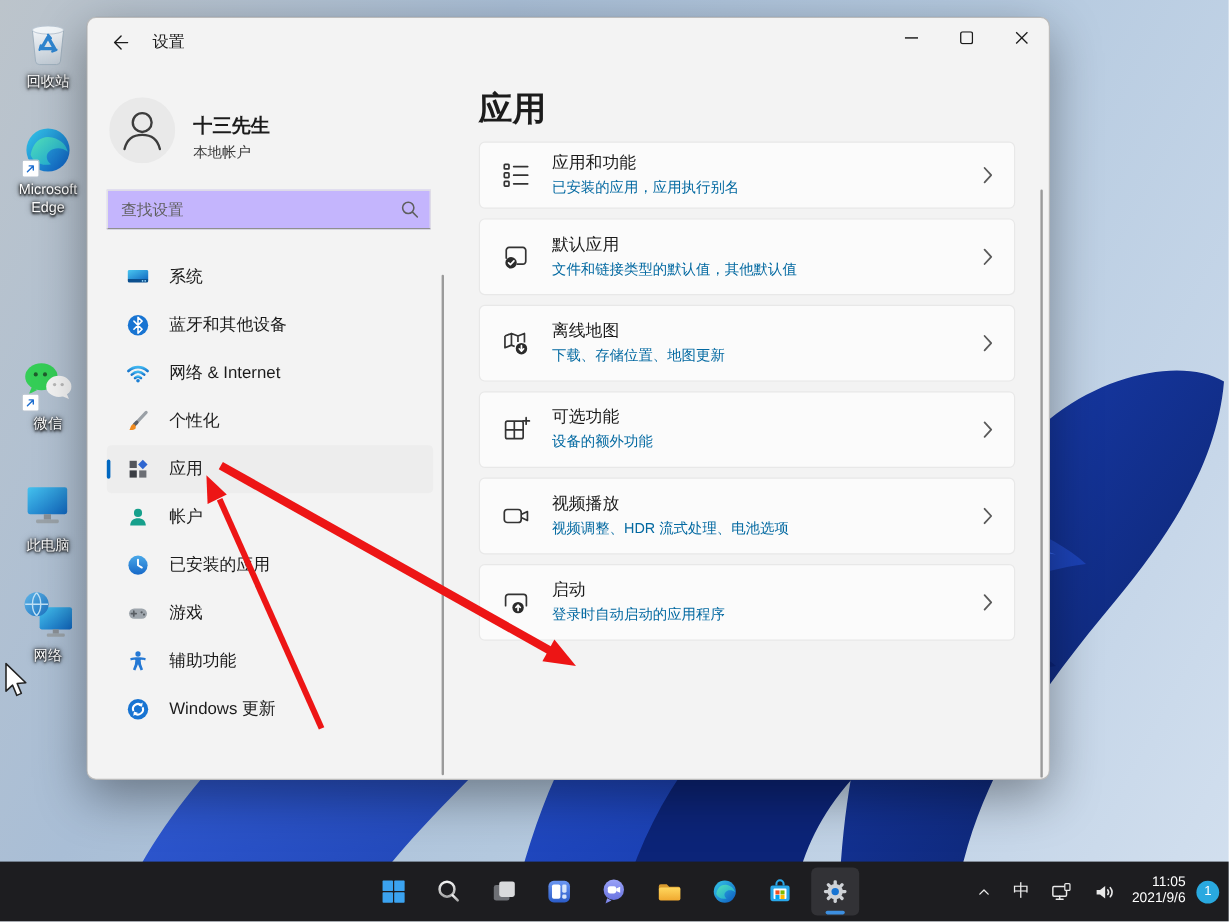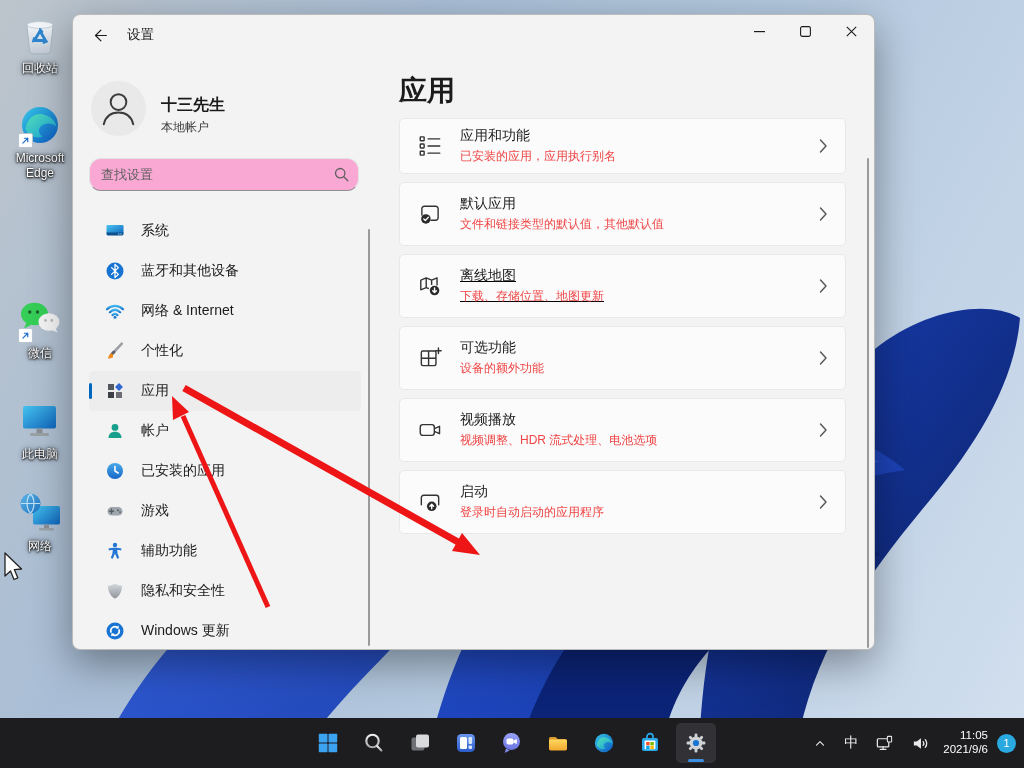--- a/index.html
+++ b/index.html
@@ -31,22 +31,22 @@
   #win-title{font-size:13.5px;color:#1b1b1b;margin-left:10px;}
   #win-controls{position:absolute;right:0;top:0;height:32px;display:flex;}
   .wc-btn{width:46px;height:32px;display:flex;align-items:center;justify-content:center;cursor:pointer;}
 
   #user-block{left:18px;top:61px;width:270px;height:60px;display:flex;align-items:flex-end;}
   #avatar{width:55px;height:55px;flex:0 0 55px;}
   #user-texts{margin-left:15px;}
   #user-name{font-size:16px;color:#1b1b1b;font-weight:700;}
   #user-type{font-size:12px;color:#3a3a3a;margin-top:3px;}
 
-  #search-box{left:16px;top:143px;width:268px;height:31px;background:#f9a8d4;border:1px solid #e3e3e3;
-      border-bottom:1px solid #8f8f8f;border-radius:12px;}
+  #search-box{left:16px;top:143px;width:268px;height:31px;background:#c4b5fd;border:1px solid #e3e3e3;
+      border-bottom:1px solid #8f8f8f;border-radius:0;}
   #search-input{position:absolute;inset:0;border:none;outline:none;background:transparent;
       font-size:13px;color:#1b1b1b;padding:0 30px 0 11px;font-family:inherit;}
   #search-input::placeholder{color:#5f5f5f;opacity:1;}
   #search-glyph{position:absolute;right:9px;top:8px;}
 
   #nav{left:16px;top:196px;width:272px;}
   .nav-item{position:relative;height:40px;display:flex;align-items:center;border-radius:4px;cursor:pointer;}
   .nav-item .nicon{width:20px;height:20px;margin-left:16px;flex:0 0 20px;display:flex;}
   .nav-item .nlabel{margin-left:16px;font-size:14px;color:#1b1b1b;white-space:nowrap;text-align:center;}
   .nav-item.selected{background:#ededed;}
@@ -56,21 +56,21 @@
   #side-scroll{left:295px;top:214px;height:417px;}
   #content-scroll{left:794px;top:143px;height:490px;}
 
   #page-title{left:326px;top:57px;font-size:28px;font-weight:700;color:#1b1b1b;}
   #cards{left:326px;top:103px;width:447px;}
   .card{position:relative;background:#fbfbfb;border:1px solid #e8e8e8;border-radius:5px;
         display:flex;align-items:center;margin-bottom:8px;cursor:pointer;}
   .card .cicon{width:26px;height:26px;margin-left:17px;flex:0 0 26px;display:flex;}
   .card .ctexts{margin-left:17px;}
   .card .ctitle{font-size:14px;color:#1b1b1b;}
-  .card .csub{font-size:12px;color:#ef4444;margin-top:3px;}
+  .card .csub{font-size:12px;color:#0369a1;margin-top:3px;}
   .card .chev{position:absolute;right:17px;top:50%;transform:translateY(-50%);display:flex;}
 
   
   #arrows{position:absolute;inset:0;z-index:6;pointer-events:none;}
 
   
   #cursor{left:2px;top:551px;z-index:9;}
 
   
   #taskbar{left:0;top:718px;width:1024px;height:50px;background:#1d1d20;z-index:8;}
@@ -366,28 +366,20 @@
           <svg width="20" height="20" viewBox="0 0 20 20">
             <circle cx="10" cy="4" r="2.2" fill="#2478d4"></circle>
             <path d="M3.5 7.5 C7 6.4 13 6.4 16.5 7.5 L16 9.4 C13.6 8.8 12.8 8.8 12.2 9 L12.6 12.5 L14.2 17 L12.2 17.8 L10 12.6 L7.8 17.8 L5.8 17 L7.4 12.5 L7.8 9 C7.2 8.8 6.4 8.8 4 9.4 Z" fill="#2478d4"></path>
           </svg>
         </span>
         <span class="nlabel">辅助功能</span>
       </div>
       <div class="nav-item">
         <span class="nicon">
           <svg width="20" height="20" viewBox="0 0 20 20">
-            <path d="M10 2.4 C12.5 3.9 15 4.5 17 4.7 C17 10.5 14.5 15.5 10 17.6 C5.5 15.5 3 10.5 3 4.7 C5 4.5 7.5 3.9 10 2.4 Z" fill="url(#gShield)"></path>
-          </svg>
-        </span>
-        <span class="nlabel">隐私和安全性</span>
-      </div>
-      <div class="nav-item">
-        <span class="nicon">
-          <svg width="20" height="20" viewBox="0 0 20 20">
             <circle cx="10" cy="10" r="8.5" fill="#1874d2"></circle>
             <path d="M6.2 11.6 A4.2 4.2 0 0 1 13 6.9" stroke="#fff" stroke-width="1.7" fill="none"></path>
             <path d="M13.9 4.4 L13.4 8 L10.2 7 Z" fill="#fff"></path>
             <path d="M13.8 8.4 A4.2 4.2 0 0 1 7 13.1" stroke="#fff" stroke-width="1.7" fill="none"></path>
             <path d="M6.1 15.6 L6.6 12 L9.8 13 Z" fill="#fff"></path>
           </svg>
         </span>
         <span class="nlabel">Windows 更新</span>
       </div>
     </div>
@@ -427,21 +419,21 @@
         <div class="ctexts">
           <div class="ctitle">默认应用</div>
           <div class="csub">文件和链接类型的默认值，其他默认值</div>
         </div>
         <span class="chev">
           <svg width="9" height="15" viewBox="0 0 9 15">
             <path d="M1.5 1.5 L7 7.5 L1.5 13.5" stroke="#5a5a5a" stroke-width="1.5" fill="none" stroke-linecap="round" stroke-linejoin="round"></path>
           </svg>
         </span>
       </div>
-      <div class="card" style="height: 62px; text-decoration: underline;">
+      <div class="card" style="height: 62px;">
         <span class="cicon">
           <svg width="26" height="26" viewBox="0 0 24 24">
             <g stroke="#333" stroke-width="1.3" fill="none" stroke-linejoin="round">
               <path d="M3.5 6.5 L8.5 4.5 L13.5 6.5 L18.5 4.5 L18.5 11.5 M8.5 4.5 V13.5 M13.5 6.5 V11 M3.5 6.5 V15.5 L8.5 13.5 L11 14.5"></path>
             </g>
             <circle cx="16.2" cy="16.2" r="4.4" fill="#2b2b2b"></circle>
             <path d="M16.2 13.9 v4 M14.5 16.3 l1.7 1.8 1.7 -1.8" stroke="#fff" stroke-width="1.3" fill="none" stroke-linecap="round" stroke-linejoin="round"></path>
           </svg>
         </span>
         <div class="ctexts">

